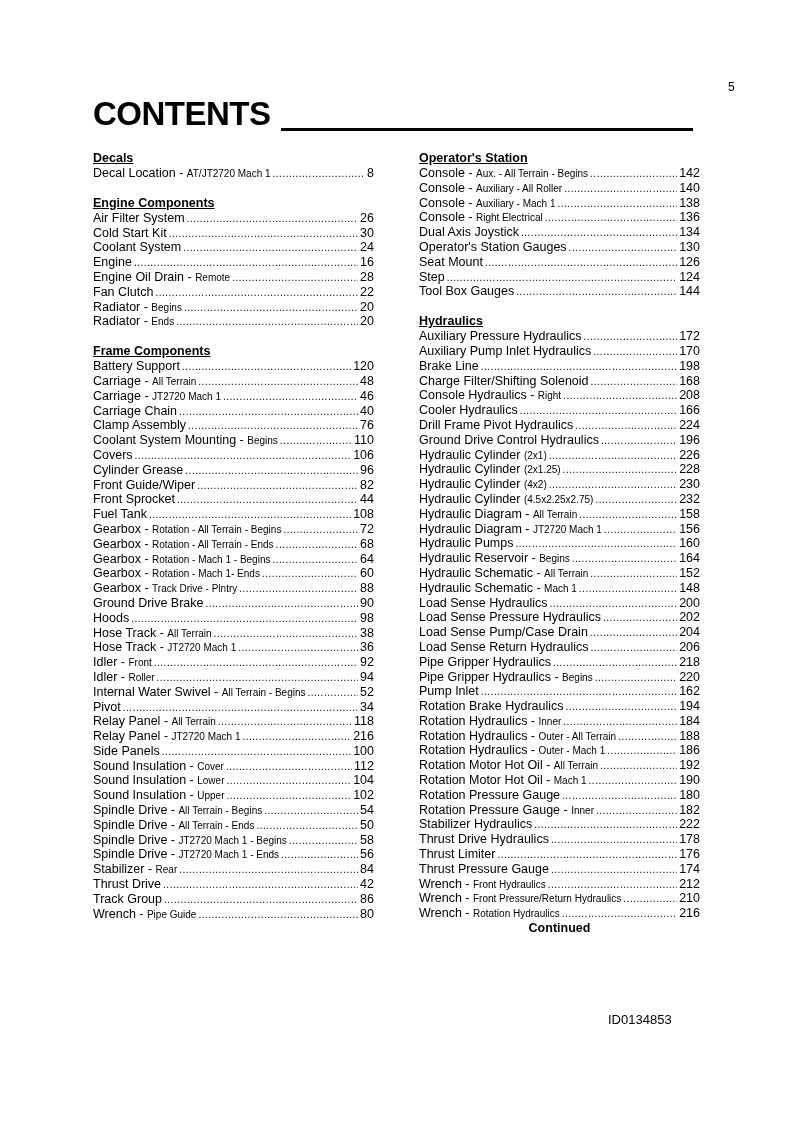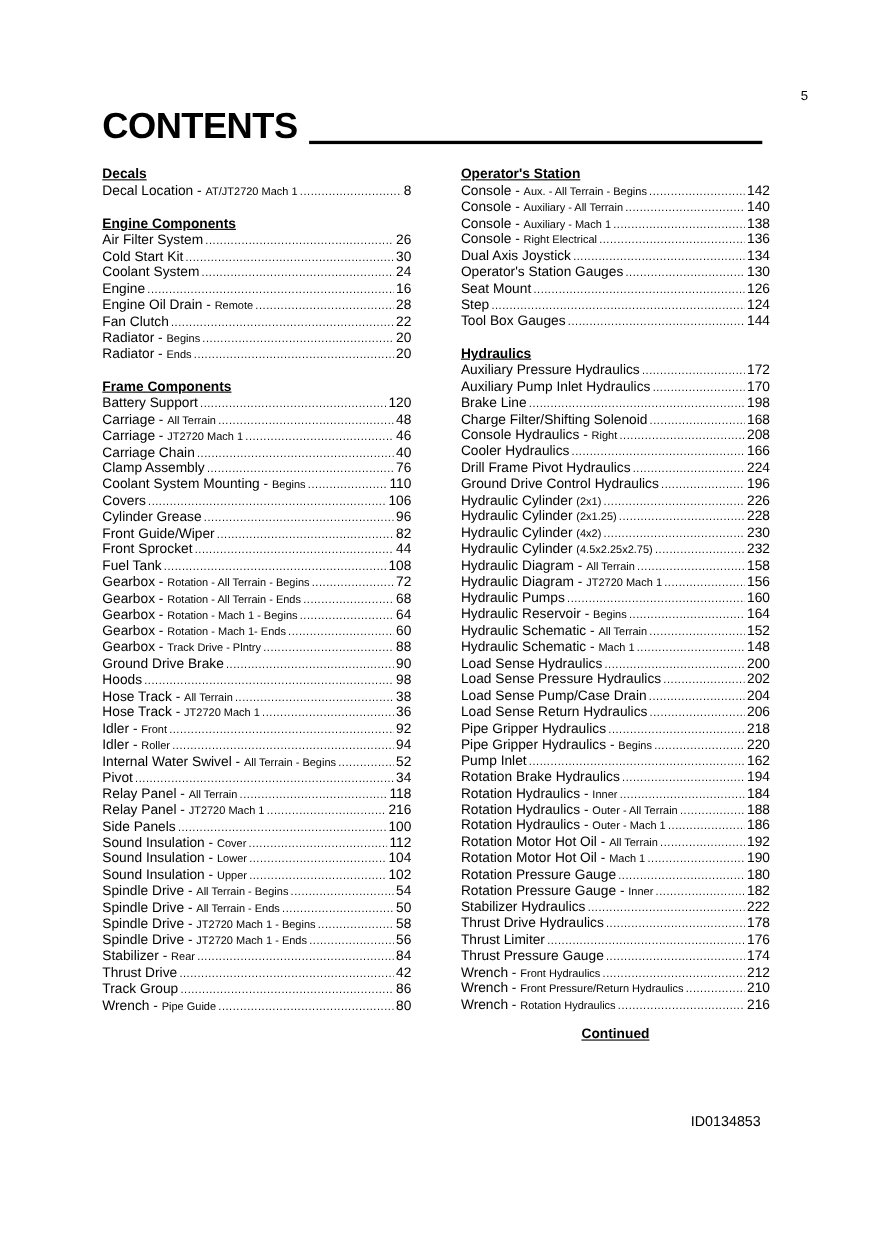--- a/index.html
+++ b/index.html
@@ -18,22 +18,22 @@
                   line-height: 14px; height: 15px; }
   .entry { display: flex; align-items: baseline; font-size: 12.5px; line-height: 14.8px;
            height: 14.8px; white-space: nowrap; }
   .entry .name { flex: 0 0 auto; }
   .entry .sub { font-size: 10px; }
   .entry .leader { flex: 1 1 auto; overflow: hidden; margin: 0 2px; font-size: 10px;
                    letter-spacing: 0.5px; color: #000; }
   .entry .leader::after { content: "...................................................................................................................................................................................."; }
   .entry .pg { flex: 0 0 auto; text-align: right; }
   .continued { text-align: center; font-weight: bold; font-size: 12.5px;
-               text-decoration: underline; line-height: 15px; margin-top: 12px; }
-  .doc-id { position: absolute; left: 628px; top: 1012px; font-size: 13px; }
+               line-height: 15px; margin-top: 0px; }
+  .doc-id { position: absolute; left: 608px; top: 1012px; font-size: 13px; }
 </style>
 </head>
 <body>
 
 <div class="page-number">5</div>
 
 <div class="title-row">
   <span class="title">CONTENTS</span>
   <div class="title-rule"></div>
 </div>
@@ -286,21 +286,21 @@
   </div>
 <div class="col right" id="col-right">
     <div class="section">
       <div class="section-head">Operator's Station</div>
       <div class="entry">
         <span class="name"><span>Console</span> - <span class="sub">Aux. - All Terrain - Begins</span></span>
         <span class="leader"></span>
         <span class="pg">142</span>
       </div>
       <div class="entry">
-        <span class="name"><span>Console</span> - <span class="sub">Auxiliary - All Terrain</span></span>
+        <span class="name"><span>Console</span> - <span class="sub">Auxiliary - All Roller</span></span>
         <span class="leader"></span>
         <span class="pg">140</span>
       </div>
       <div class="entry">
         <span class="name"><span>Console</span> - <span class="sub">Auxiliary - Mach 1</span></span>
         <span class="leader"></span>
         <span class="pg">138</span>
       </div>
       <div class="entry">
         <span class="name"><span>Console</span> - <span class="sub">Right Electrical</span></span>

